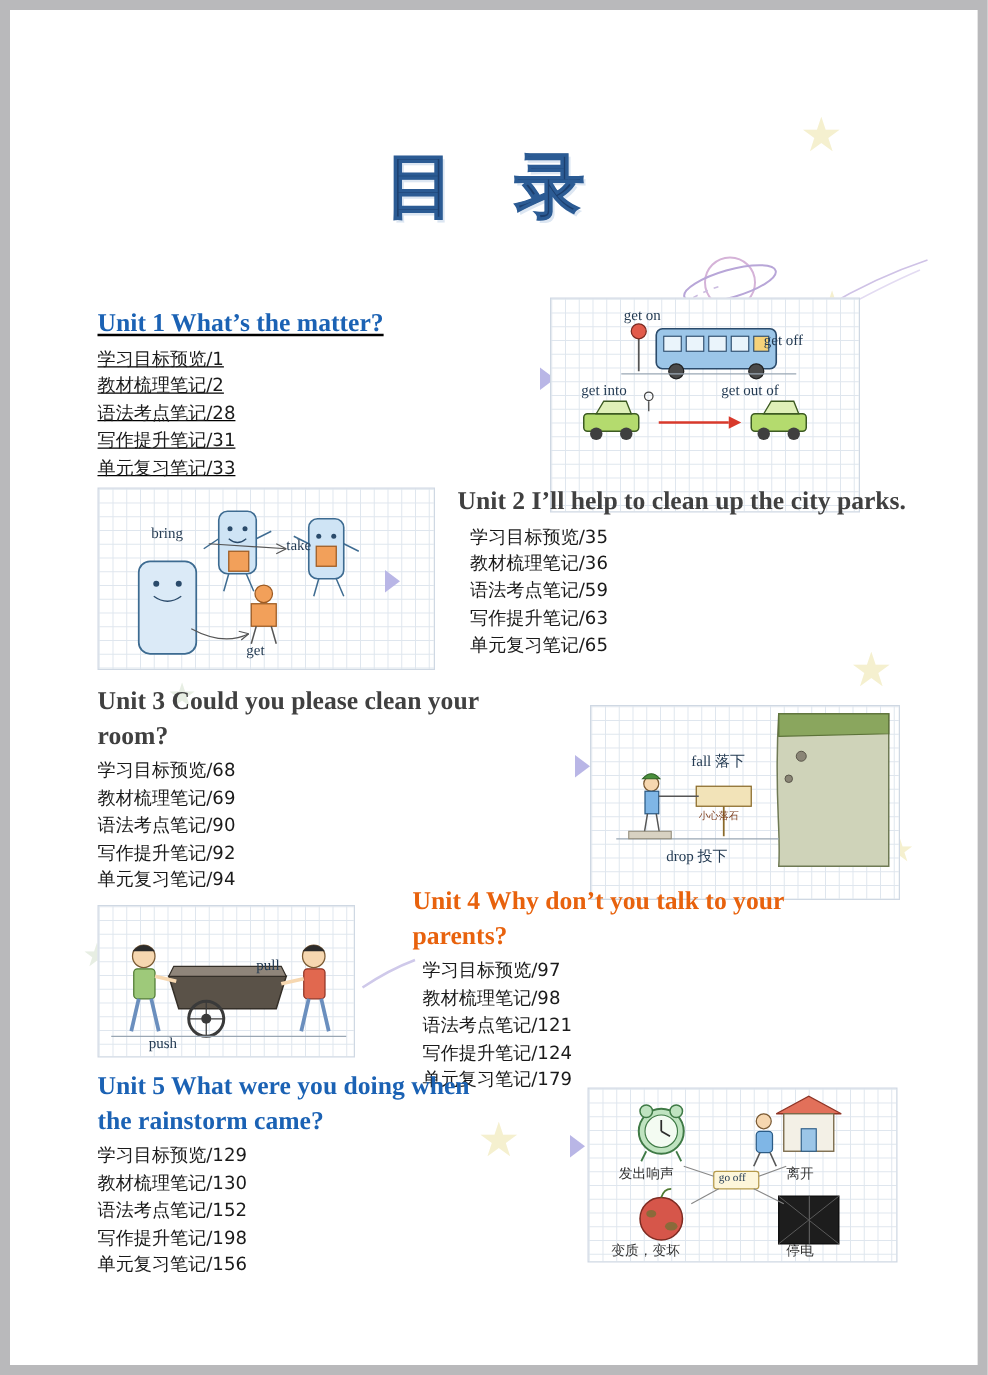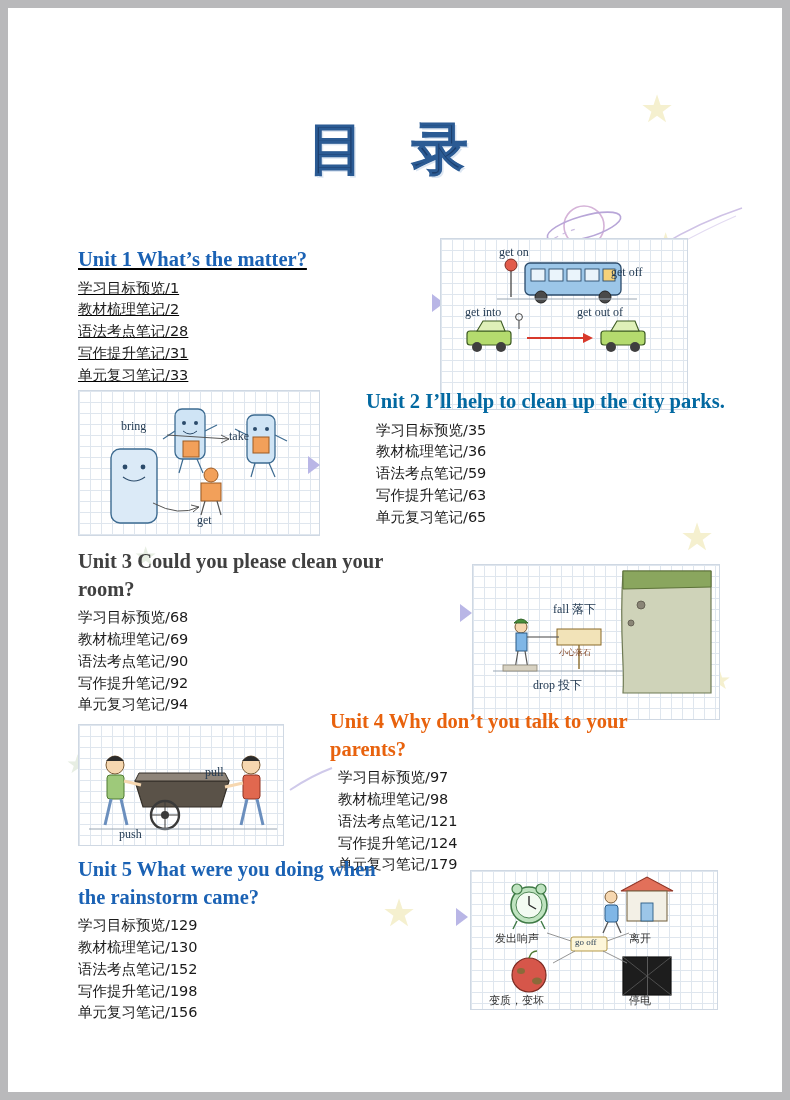--- a/index.html
+++ b/index.html
@@ -193,21 +193,21 @@
 
       <circle cx="78" cy="78" r="3.4" fill="none" stroke="#444" stroke-width="1"></circle>
       <line x1="78" y1="82" x2="78" y2="90" stroke="#444" stroke-width="1"></line>
     </svg>
     <div class="cap" style="left:58px; top:6px;">get on</div>
     <div class="cap" style="left:170px; top:26px;">get off</div>
     <div class="cap" style="left:24px; top:66px;">get into</div>
     <div class="cap" style="left:136px; top:66px;">get out of</div>
   </div>
 
-  <div class="ill" style="left:70px; top:382px; width:242px; height:146px;">
+  <div class="ill" style="left:70px; top:382px; width:270px; height:146px;">
     <svg viewBox="0 0 242 146" style="position:absolute; left:0; top:0; width:242px; height:146px;">
 
       <g>
         <rect x="96" y="18" width="30" height="50" rx="7" fill="#cfe4f5" stroke="#3d6b91" stroke-width="1.3"></rect>
         <circle cx="105" cy="32" r="2" fill="#2b4b6b"></circle>
           <circle cx="117" cy="32" r="2" fill="#2b4b6b"></circle>
         <path d="M104 40 Q111 46 118 40" fill="none" stroke="#2b4b6b" stroke-width="1"></path>
         <rect x="104" y="50" width="16" height="16" fill="#f2a05a" stroke="#9c5a22" stroke-width="1"></rect>
         <line x1="96" y1="40" x2="84" y2="48" stroke="#3d6b91" stroke-width="1.2"></line>
         <line x1="126" y1="40" x2="138" y2="34" stroke="#3d6b91" stroke-width="1.2"></line>
@@ -246,21 +246,21 @@
       <path d="M120 116 L112 114 M120 116 L114 121" stroke="#555" stroke-width="1" fill="none"></path>
     </svg>
     <div class="cap" style="left:42px; top:28px;">bring</div>
     <div class="cap" style="left:150px; top:38px;">take</div>
     <div class="cap" style="left:118px; top:122px;">get</div>
   </div>
 
   <div class="tri" style="left:300px; top:448px;"></div>
 
   <div class="block" style="left:358px; top:380px; width:362px;">
-    <div class="unit-title orange" style="text-align: left; color: #0369a1;">Unit 2  I’ll help to clean up the city parks.</div>
+    <div class="unit-title orange" style="text-align: left; color: #404040;">Unit 2  I’ll help to clean up the city parks.</div>
     <div class="toc-lines" style="margin-left:10px;">
       <div>学习目标预览/35</div>
       <div>教材梳理笔记/36</div>
       <div>语法考点笔记/59</div>
       <div>写作提升笔记/63</div>
       <div>单元复习笔记/65</div>
     </div>
   </div>
 
   <div class="block" style="left:70px; top:540px; width:322px;">

